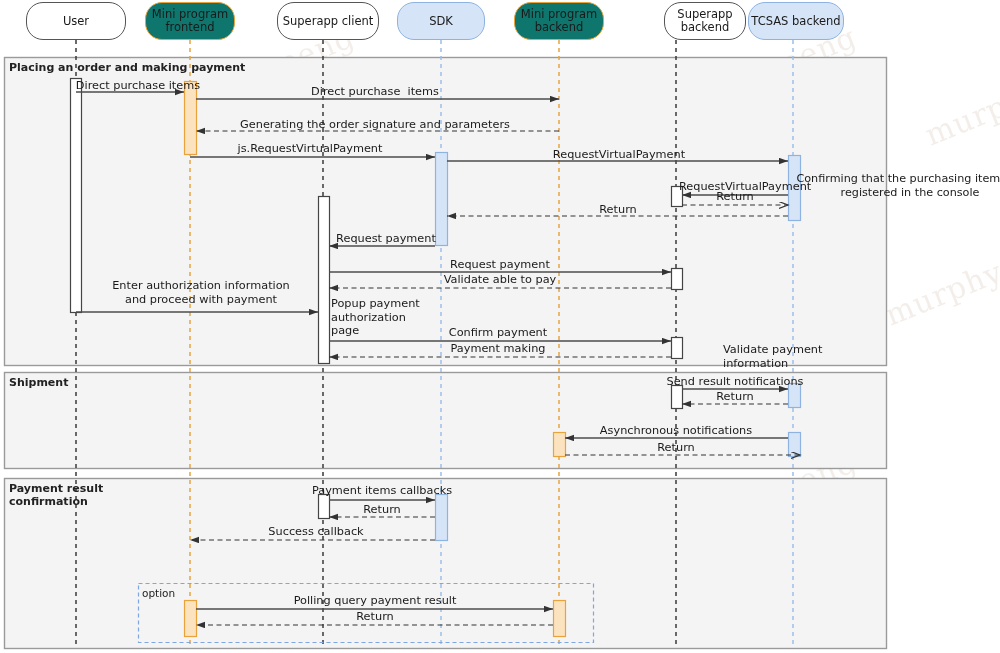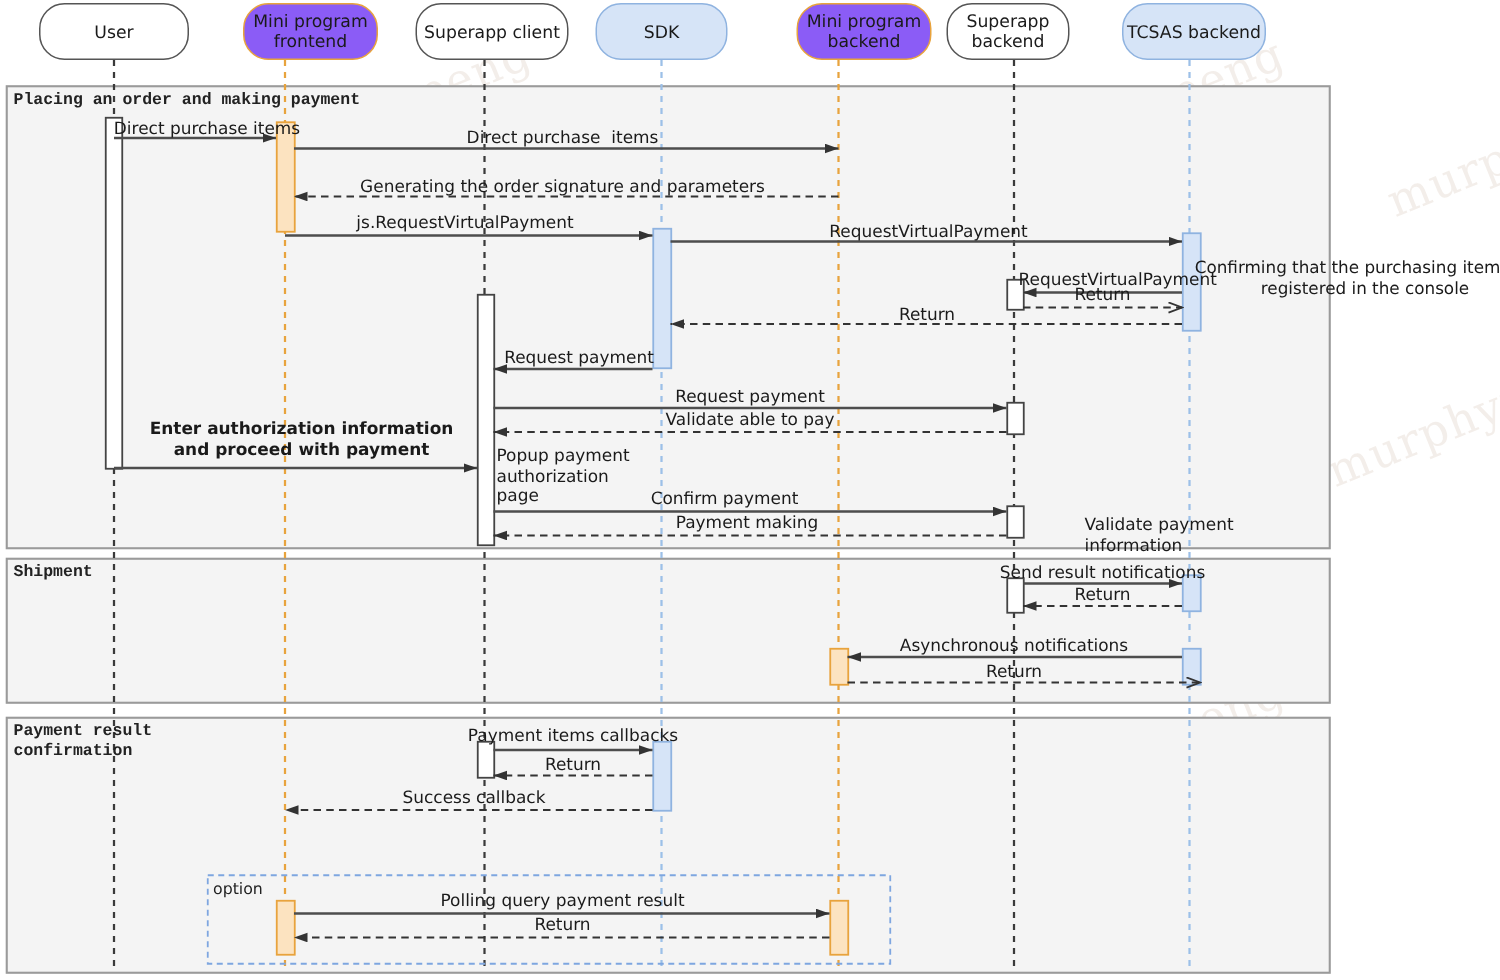--- a/index.html
+++ b/index.html
@@ -11,33 +11,33 @@
   }
   #stage{position:absolute;left:0;top:0;width:1000px;height:653px;}
   svg{position:absolute;left:0;top:0;}
 
   .lifeline-box{
     position:absolute;box-sizing:border-box;
     border-radius:17px;display:flex;align-items:center;justify-content:center;
     text-align:center;line-height:13px;font-size:11.5px;color:#1a1a1a;
     background:#ffffff;border:1.4px solid #555;
   }
-  .lifeline-box.orange{background:#8b5cf6;border-color:#e8a33d;margin-left:17px;}
+  .lifeline-box.orange{background:#0f766e;border-color:#e8a33d;}
   .lifeline-box.blue{background:#d6e4f7;border-color:#8fb3e0;}
 
   .msg-label{
     position:absolute;font-size:11.3px;color:#1a1a1a;
     white-space:pre;line-height:13.5px;
   }
   .msg-label.c{transform:translateX(-50%);text-align:center;}
   .msg-label.l{text-align:left;}
 
   .frag-title{
     position:absolute;font-size:11px;font-weight:bold;color:#222;
-    line-height:13px;white-space:pre;font-family:Liberation Mono, monospace;
+    line-height:13px;white-space:pre;
   }
   .note-text{
     position:absolute;font-size:11.2px;color:#1a1a1a;
     text-align:center;line-height:14px;white-space:pre;
   }
   .opt-label{
     position:absolute;font-size:10.5px;color:#222;line-height:12px;
   }
   .wm{
     position:absolute;font-family:"DejaVu Serif","Liberation Serif",serif;
@@ -143,21 +143,21 @@
       <div class="lifeline-box" style="left: 277px; top: 2px; width: 102px; height: 38px;">
         <span style="white-space: pre;">Superapp client</span>
       </div>
       <div class="lifeline-box blue" style="left: 397px; top: 2px; width: 88px; height: 38px;">
         <span style="white-space: pre;">SDK</span>
       </div>
       <div class="lifeline-box orange" style="left: 514px; top: 2px; width: 90px; height: 38px;">
         <span style="white-space: pre;">Mini program
 backend</span>
       </div>
-      <div class="lifeline-box" style="left: 631px; top: 2px; width: 82px; height: 38px;">
+      <div class="lifeline-box" style="left: 664px; top: 2px; width: 82px; height: 38px;">
         <span style="white-space: pre;">Superapp
 backend</span>
       </div>
       <div class="lifeline-box blue" style="left: 748px; top: 2px; width: 96px; height: 38px; text-align: right;">
         <span style="white-space: pre;">TCSAS backend</span>
       </div>
     </div>
   <div id="sectitles">
       <div class="frag-title" style="left: 9px; top: 61px;">Placing an order and making payment</div>
       <div class="frag-title" style="left: 9px; top: 376px;">Shipment</div>
@@ -169,26 +169,26 @@
       <div class="msg-label c" style="left: 375px; top: 85px;">Direct purchase  items</div>
       <div class="msg-label c" style="left: 375px; top: 118px;">Generating the order signature and parameters</div>
       <div class="msg-label c" style="left: 310px; top: 142px;">js.RequestVirtualPayment</div>
       <div class="msg-label c" style="left: 619px; top: 148px;">RequestVirtualPayment</div>
       <div class="msg-label l" style="left: 679px; top: 180px;">RequestVirtualPayment</div>
       <div class="msg-label c" style="left: 735px; top: 190px;">Return</div>
       <div class="msg-label c" style="left: 618px; top: 203px;">Return</div>
       <div class="msg-label c" style="left: 386px; top: 232px;">Request payment</div>
       <div class="msg-label c" style="left: 500px; top: 258px;">Request payment</div>
       <div class="msg-label c" style="left: 500px; top: 273px;">Validate able to pay</div>
-      <div class="msg-label c" style="left: 201px; top: 279px; font-weight: bold;">Enter authorization information
+      <div class="msg-label c" style="left: 201px; top: 279px;">Enter authorization information
 and proceed with payment</div>
       <div class="msg-label l" style="left: 331px; top: 297px;">Popup payment
 authorization
 page</div>
-      <div class="msg-label c" style="left: 483px; top: 326px;">Confirm payment</div>
+      <div class="msg-label c" style="left: 498px; top: 326px;">Confirm payment</div>
       <div class="msg-label c" style="left: 498px; top: 342px;">Payment making</div>
       <div class="msg-label l" style="left: 723px; top: 343px;">Validate payment
 information</div>
       <div class="msg-label c" style="left: 735px; top: 375px;">Send result notifications</div>
       <div class="msg-label c" style="left: 735px; top: 390px;">Return</div>
       <div class="msg-label c" style="left: 676px; top: 424px;">Asynchronous notifications</div>
       <div class="msg-label c" style="left: 676px; top: 441px;">Return</div>
       <div class="msg-label c" style="left: 382px; top: 484px;">Payment items callbacks</div>
       <div class="msg-label c" style="left: 382px; top: 503px;">Return</div>
       <div class="msg-label c" style="left: 316px; top: 525px;">Success callback</div>

